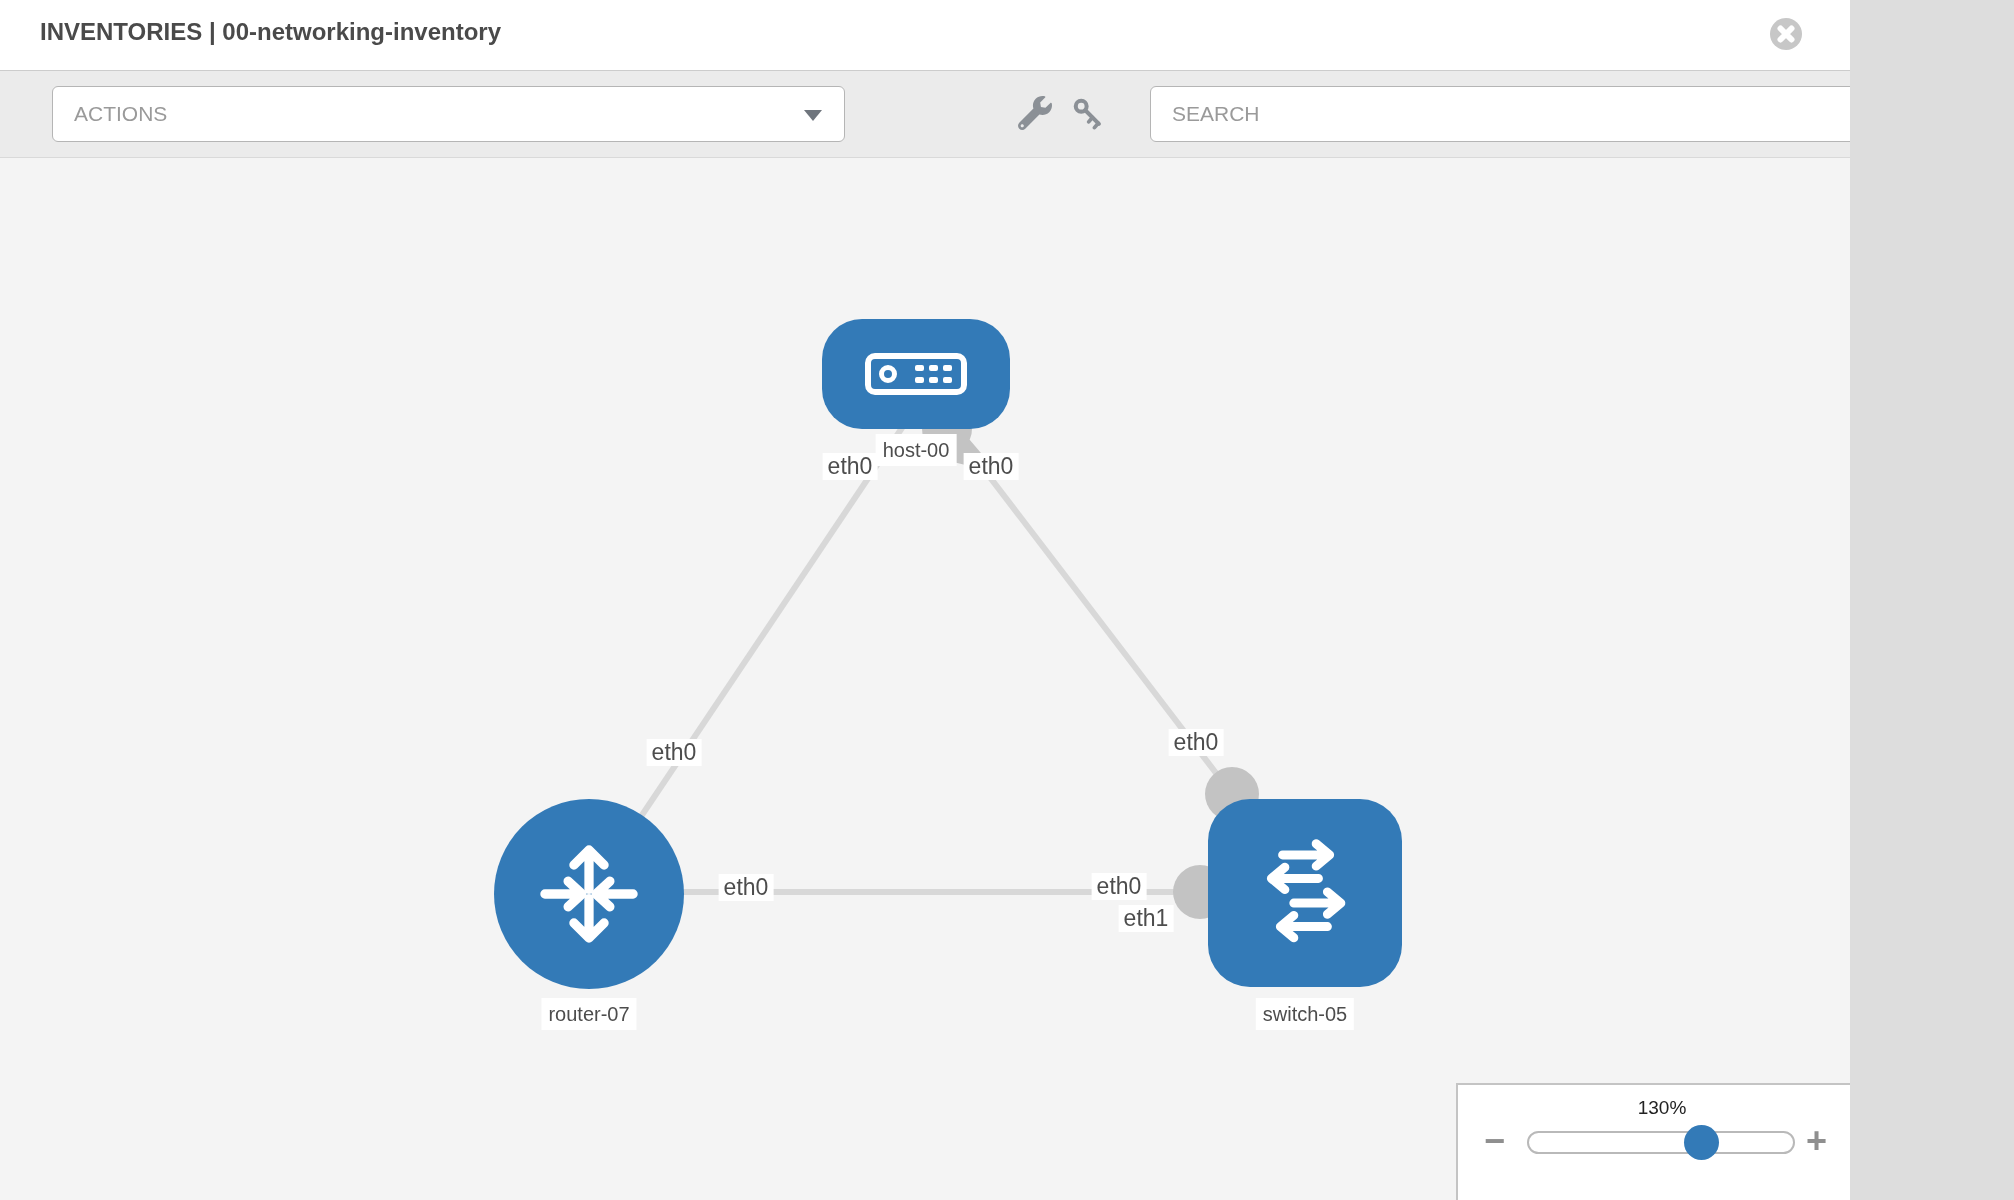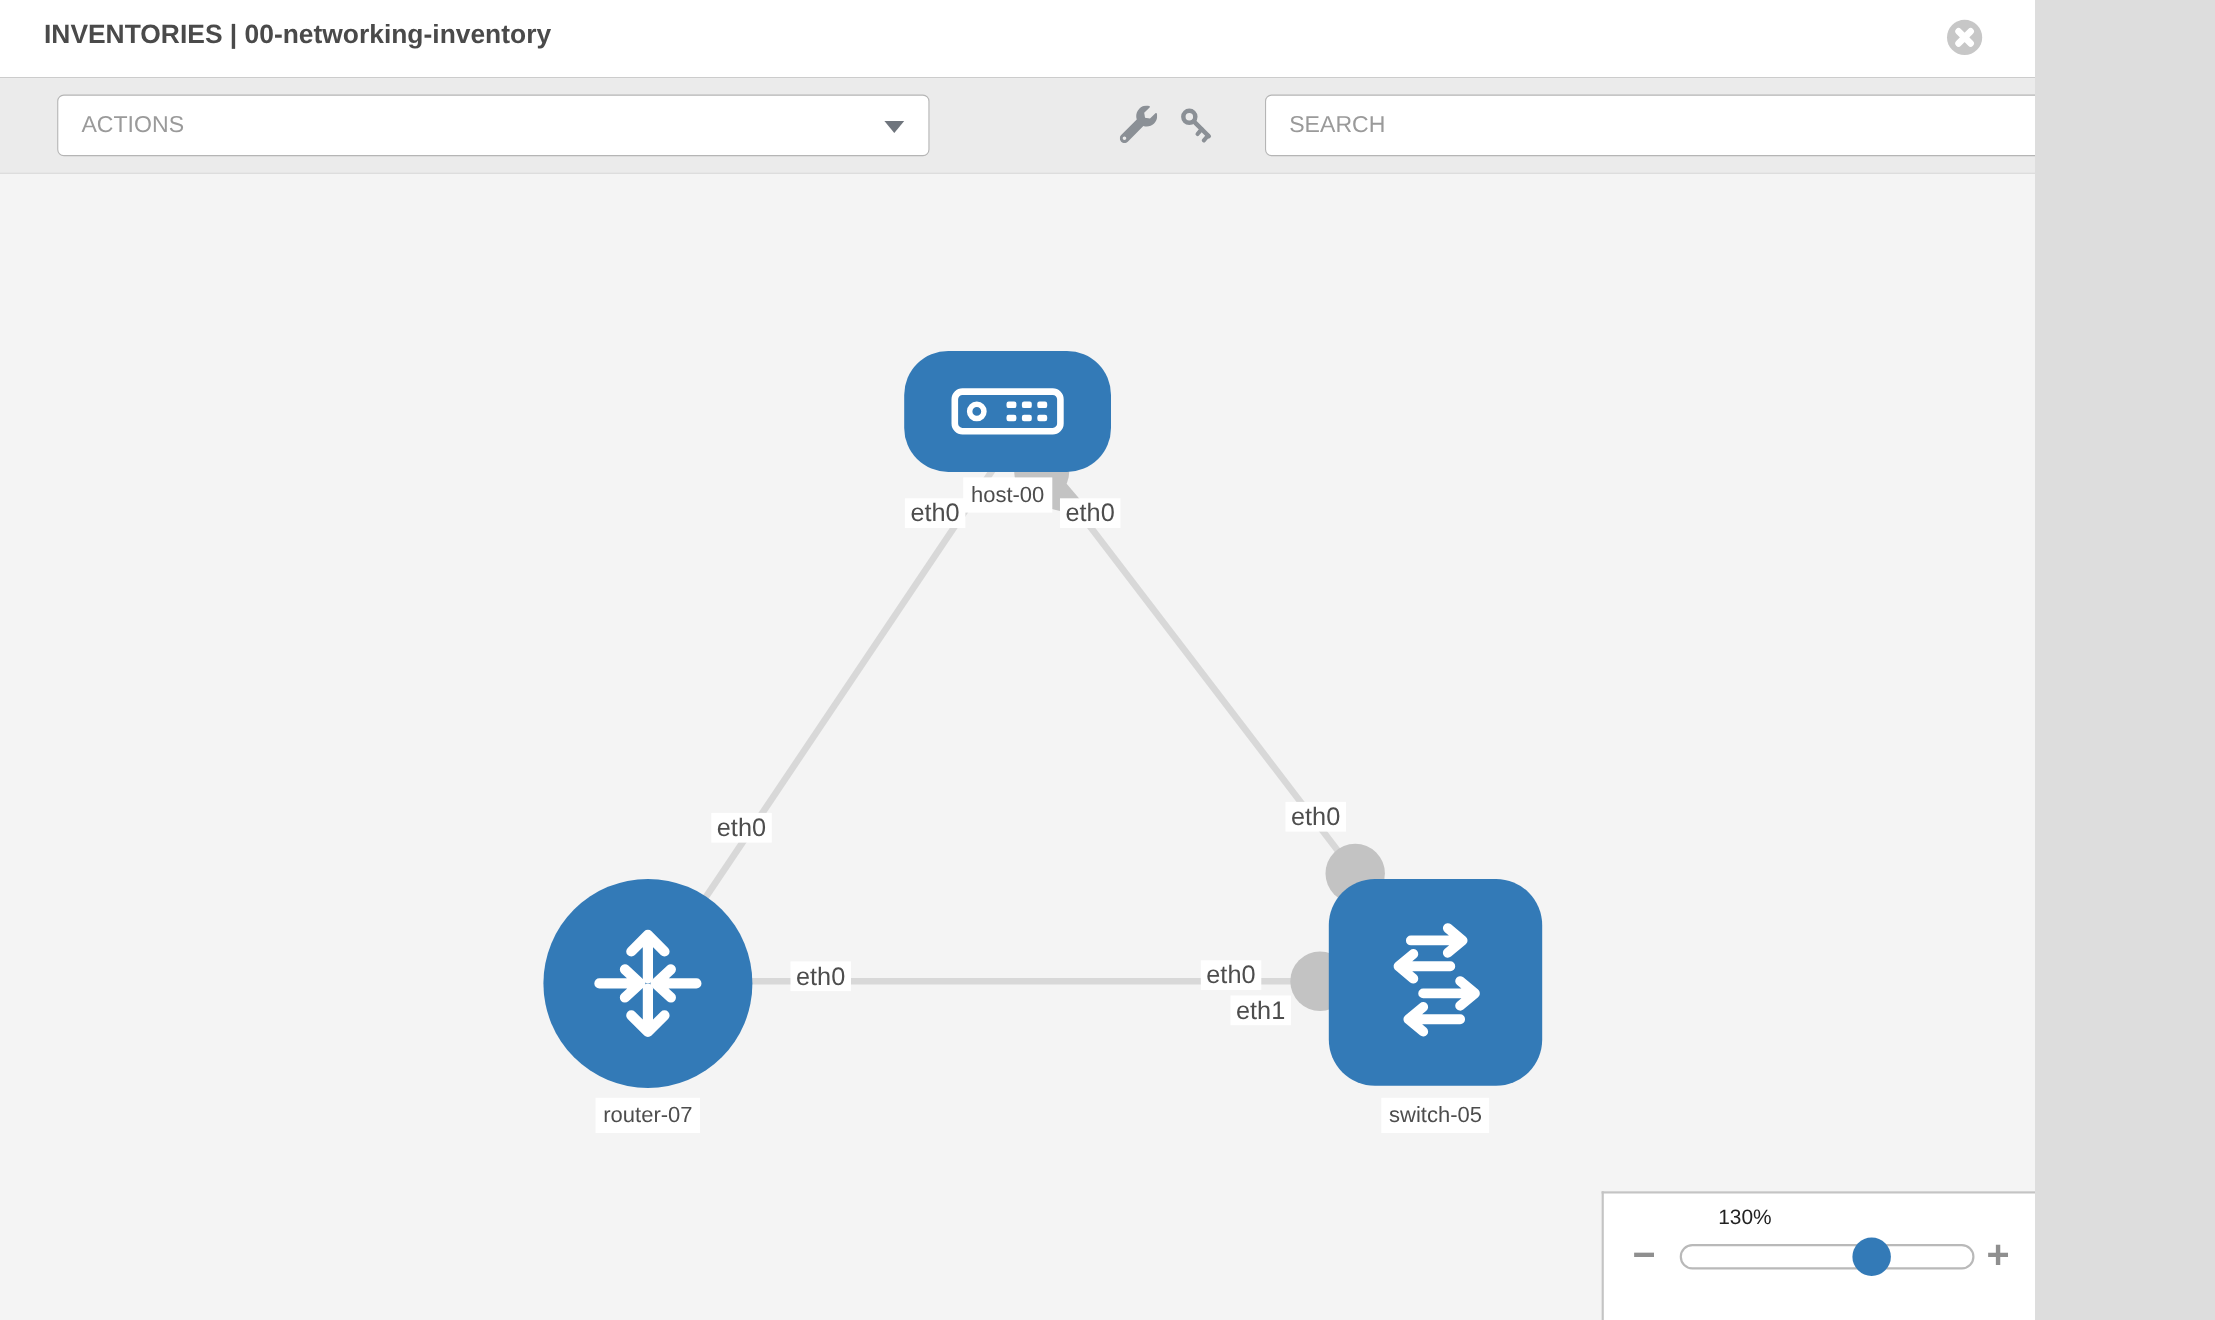--- a/index.html
+++ b/index.html
@@ -48,21 +48,21 @@
   .eth-host-right{left:991px;top:296px;}
   .eth-router-top{left:674px;top:582px;}
   .eth-switch-top{left:1196px;top:572px;}
   .eth-router-mid{left:746px;top:717px;}
   .eth-overlap-under{left:1119px;top:716px;z-index:3;}
   .eth-overlap-over{left:1146px;top:748px;z-index:4;}
 
   
   .zoom-panel{position:absolute;right:0;bottom:0;width:392px;height:115px;background:#ffffff;
           border-left:2px solid #c4c4c4;border-top:2px solid #c4c4c4;z-index:11;}
-  .zoom-pct{position:absolute;left:104px;top:12px;width:200px;
+  .zoom-pct{position:absolute;left:104px;top:12px;width:200px;text-align:center;
           font-size:19px;color:#222222;}
   .zoom-btn{position:absolute;top:36px;font-size:36px;font-weight:bold;color:#8f8f8f;
           line-height:40px;cursor:pointer;user-select:none;}
   .zoom-minus{left:26px;}
   .zoom-plus{left:348px;}
   .zoom-track{position:absolute;left:69px;top:46px;width:268px;height:23px;background:#ffffff;
           border:2px solid #b9b9b9;border-radius:13px;box-sizing:border-box;cursor:pointer;}
   .zoom-thumb{position:absolute;left:226px;top:40px;width:35px;height:35px;border-radius:50%;
           background:#337ab7;cursor:grab;}
 </style>

